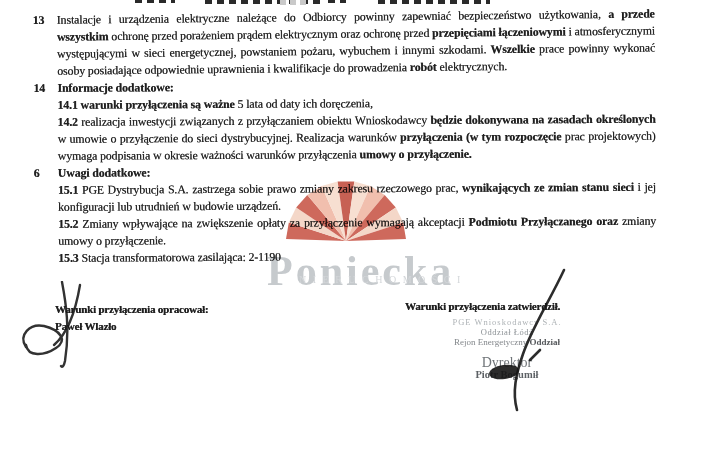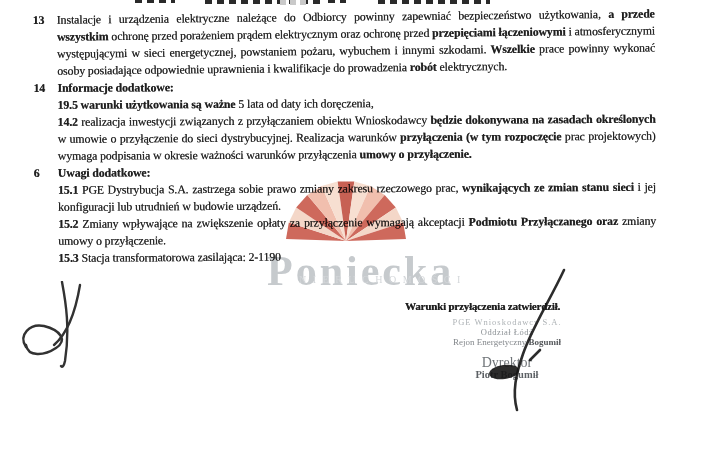--- a/index.html
+++ b/index.html
@@ -63,46 +63,50 @@
 
     <div class="item tilt1">
       <div class="num">13</div>
       <div class="txt just"><span>Instalacje i urządzenia elektryczne należące do Odbiorcy powinny zapewniać bezpieczeństwo użytkowania, </span><span class="b">a przede wszystkim</span><span> ochronę przed porażeniem prądem elektrycznym oraz ochronę przed </span><span class="b">przepięciami łączeniowymi</span><span> i atmosferycznymi występującymi w sieci energetycznej, powstaniem pożaru, wybuchem i innymi szkodami. </span><span class="b">Wszelkie</span><span> prace powinny wykonać osoby posiadające odpowiednie uprawnienia i kwalifikacje do prowadzenia </span><span class="b">robót</span><span> elektrycznych.</span></div>
     </div>
 
     <div class="item">
       <div class="num">14</div>
       <div class="txt b">Informacje dodatkowe:</div>
     </div>
-    <div class="sub"><span class="b">19.5 </span><span class="b">warunki użytkowania są ważne</span><span> 5 lata od daty ich doręczenia,</span></div>
+    <div class="sub"><span class="b">14.1 </span><span class="b">warunki przyłączenia są ważne</span><span> 5 lata od daty ich doręczenia,</span></div>
     <div class="sub just"><span class="b">14.2 </span><span>realizacja inwestycji związanych z przyłączaniem obiektu Wnioskodawcy </span><span class="b">będzie dokonywana na zasadach określonych</span><span> w umowie o przyłączenie do sieci dystrybucyjnej. Realizacja warunków </span><span class="b">przyłączenia (w tym rozpoczęcie</span><span> prac projektowych) wymaga podpisania w okresie ważności warunków przyłączenia </span><span class="b">umowy o przyłączenie.</span></div>
 
     <div class="item">
       <div class="num">6</div>
       <div class="txt b">Uwagi dodatkowe:</div>
     </div>
     <div class="sub just"><span class="b">15.1 </span><span>PGE Dystrybucja S.A. zastrzega sobie prawo zmiany zakresu rzeczowego prac, </span><span class="b">wynikających ze zmian stanu sieci</span><span> i jej konfiguracji lub utrudnień w budowie urządzeń.</span></div>
     <div class="sub just"><span class="b">15.2 </span><span>Zmiany wpływające na zwiększenie opłaty za przyłączenie wymagają akceptacji </span><span class="b">Podmiotu Przyłączanego oraz</span><span> zmiany umowy o przyłączenie.</span></div>
     <div class="sub"><span class="b">15.3 </span><span>Stacja transformatorowa zasilająca: 2-1190</span></div>
   </div>
 
+  <div class="signoff-left">
+    <div>Warunki przyłączenia opracował:</div>
+    <div class="name">Paweł Wlazło</div>
+  </div>
 
   <svg class="sig sig-left" width="85" height="92" viewBox="0 0 85 92">
     <g fill="none" stroke="#161616" stroke-width="2.4" stroke-linecap="round" opacity="0.88">
       <path d="M8 66 C0 54 12 42 26 45 C42 49 50 59 38 67 C26 75 10 76 8 64"></path>
       <path d="M44 1 C48 22 52 48 47 80 C46 85 44 87 43 85"></path>
       <path d="M62 4 C58 28 50 52 36 64"></path>
     </g>
   </svg>
 
   <div class="signoff-right-title">Warunki przyłączenia zatwierdził.</div>
   <div class="stamp">
     <div class="s1">PGE Wnioskodawcy S.A.</div>
     <div class="s2">Oddział Łódź</div>
-    <div class="s3"><span>Rejon Energetyczny </span><span class="heavy">Bogumił</span></div>
+    <div class="s3"><span>Rejon Energetyczny </span><span class="heavy">Oddział</span></div>
     <div class="role">Dyrektor</div>
     <div class="sname">Piotr Bogumił</div>
   </div>
 
   <svg class="sig sig-right" width="95" height="150" viewBox="0 0 95 150">
     <ellipse cx="26" cy="104" rx="15" ry="7" fill="#151515" opacity="0.9" transform="rotate(-8 26 104)"></ellipse>
     <g fill="none" stroke="#161616" stroke-width="2.6" stroke-linecap="round" opacity="0.9">
       <path d="M86 2 C72 32 54 60 45 86 C38 106 34 124 39 142"></path>
       <path d="M52 92 L62 82"></path>
     </g>

